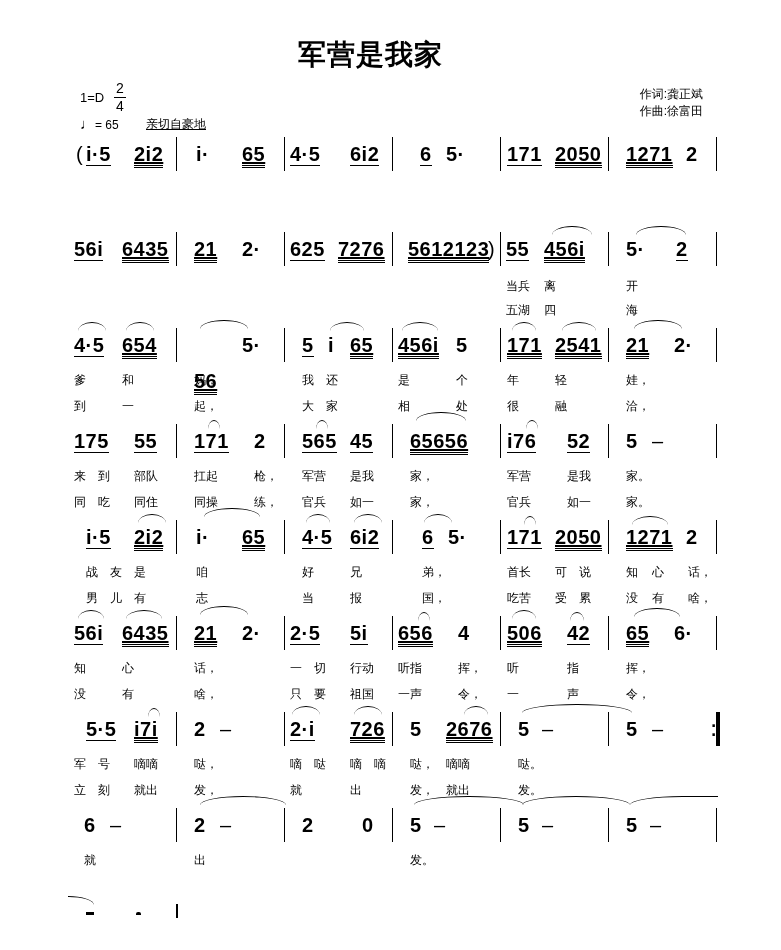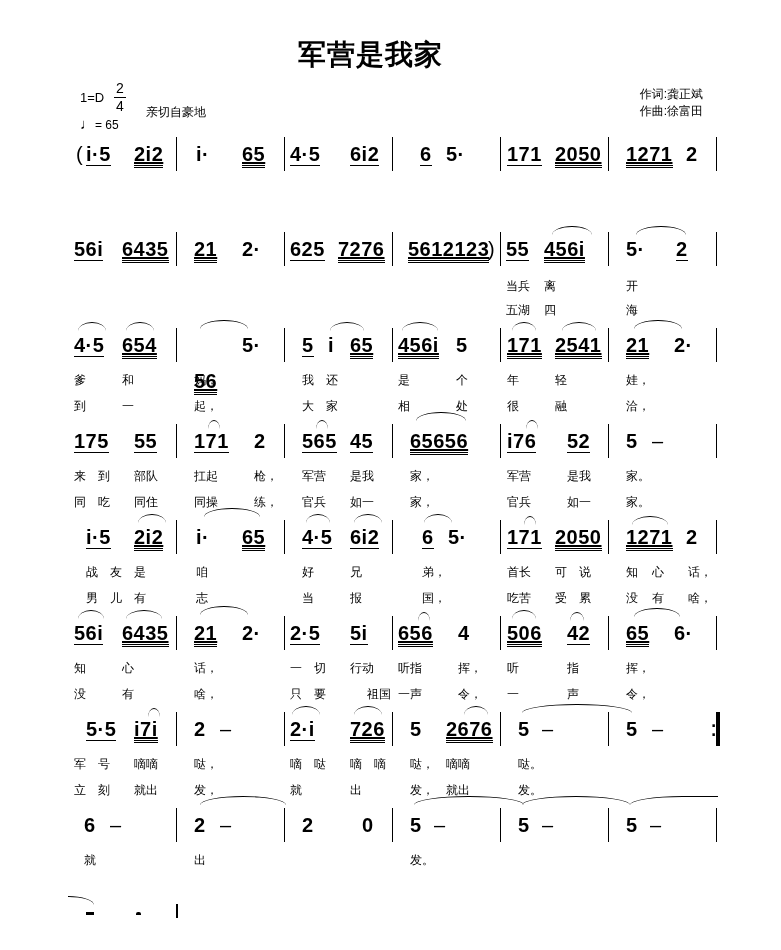--- a/index.html
+++ b/index.html
@@ -6,21 +6,21 @@
   body { width:781px; height:950px; position:relative; overflow:hidden; color:#000;
          font-family:"DejaVu Sans", sans-serif; }
   .title { position:absolute; left:0; width:781px; top:36px; text-align:center;
            font-size:28px; font-weight:bold; letter-spacing:1px; padding-right:40px; box-sizing:border-box; }
   .meta { position:absolute; font-family:"Liberation Sans", sans-serif; font-size:12px; line-height:16px; }
   .key { left:80px; top:90px; font-size:13px; }
   .time-sig { position:absolute; left:114px; top:80px; font-family:"Liberation Sans", sans-serif;
               font-size:14px; text-align:center; line-height:17px; }
   .tempo { left:80px; top:116px; font-size:12px; }
   .tempo .note-glyph { font-size:15px; }
-  .expression { left:146px; top:104px; }
+  .expression { left:146px; top:116px;text-decoration:underline; }
   .credits { right:78px; top:86px; text-align:left; line-height:17px; }
 
   .row { position:absolute; left:0; width:781px; }
   .bar { position:absolute; top:0; height:34px; width:1px; background:#000; }
   .bar.double { width:4px; background:transparent; border-left:1px solid #000; border-right:3px solid #000; box-sizing:border-box; }
   .repeat-dots { position:absolute; font-size:14px; line-height:9px; font-weight:bold; }
   .note { position:absolute; top:6px; font-family:"Liberation Sans", sans-serif; font-weight:bold;
           font-size:20px; letter-spacing:0.5px; white-space:nowrap; }
   .note.u2 { border-bottom:3px double #000; line-height:22px;text-decoration:underline; }
   .note.u1b { border-bottom:1px solid #000; line-height:22px; }
@@ -284,21 +284,21 @@
   <span class="lyric" style="left:398px;top:44px;">听指</span>
   <span class="lyric" style="left:458px;top:44px;">挥，</span>
   <span class="lyric" style="left:507px;top:44px;">听</span>
   <span class="lyric" style="left:567px;top:44px;">指</span>
   <span class="lyric" style="left:626px;top:44px;">挥，</span>
   <span class="lyric" style="left:74px;top:70px;">没</span>
   <span class="lyric" style="left:122px;top:70px;">有</span>
   <span class="lyric" style="left:194px;top:70px;">啥，</span>
   <span class="lyric" style="left:290px;top:70px;">只</span>
   <span class="lyric" style="left:314px;top:70px;">要</span>
-  <span class="lyric" style="left:367px;top:70px;">祖国</span>
+  <span class="lyric" style="left:350px;top:70px;">祖国</span>
   <span class="lyric" style="left:398px;top:70px;">一声</span>
   <span class="lyric" style="left:458px;top:70px;">令，</span>
   <span class="lyric" style="left:507px;top:70px;">一</span>
   <span class="lyric" style="left:567px;top:70px;">声</span>
   <span class="lyric" style="left:626px;top:70px;">令，</span>
 </div>
 
 <div class="row" style="top:712px;">
   <span class="note u1b" style="left:86px;">5·5</span>
   <div class="slur" style="left:148px;top:-4px;width:12px;"></div>

